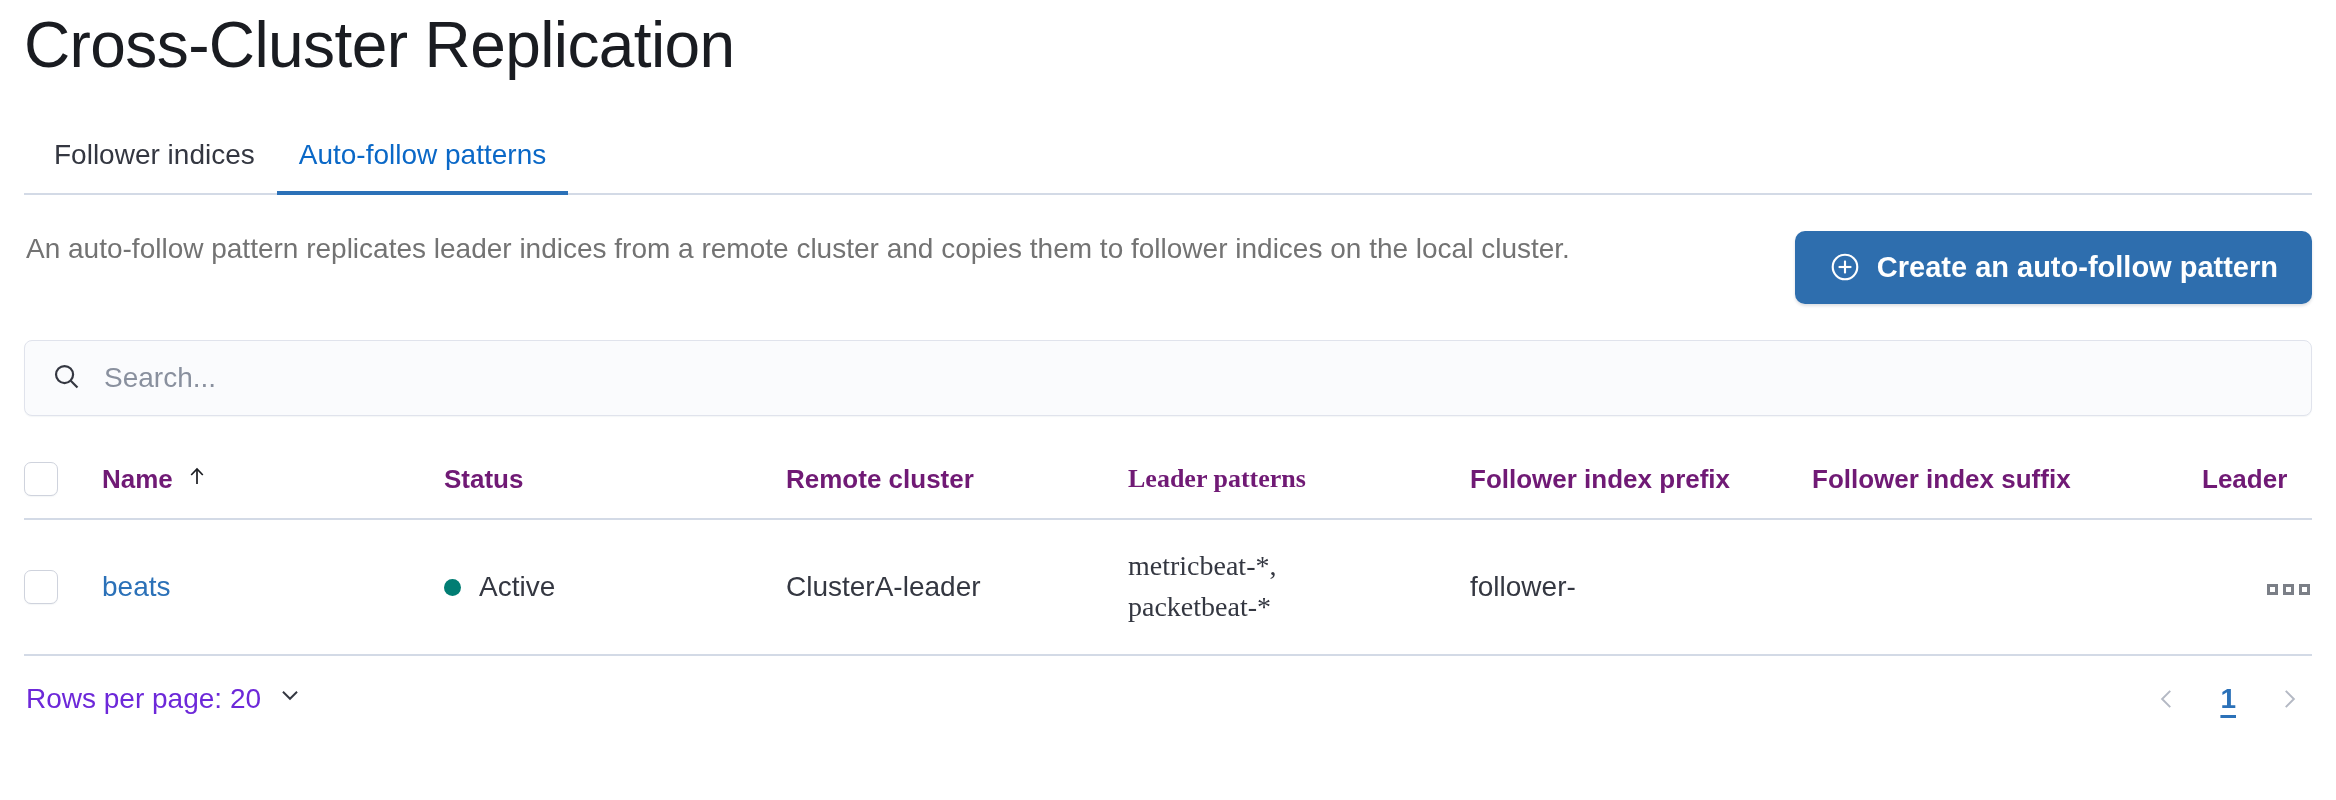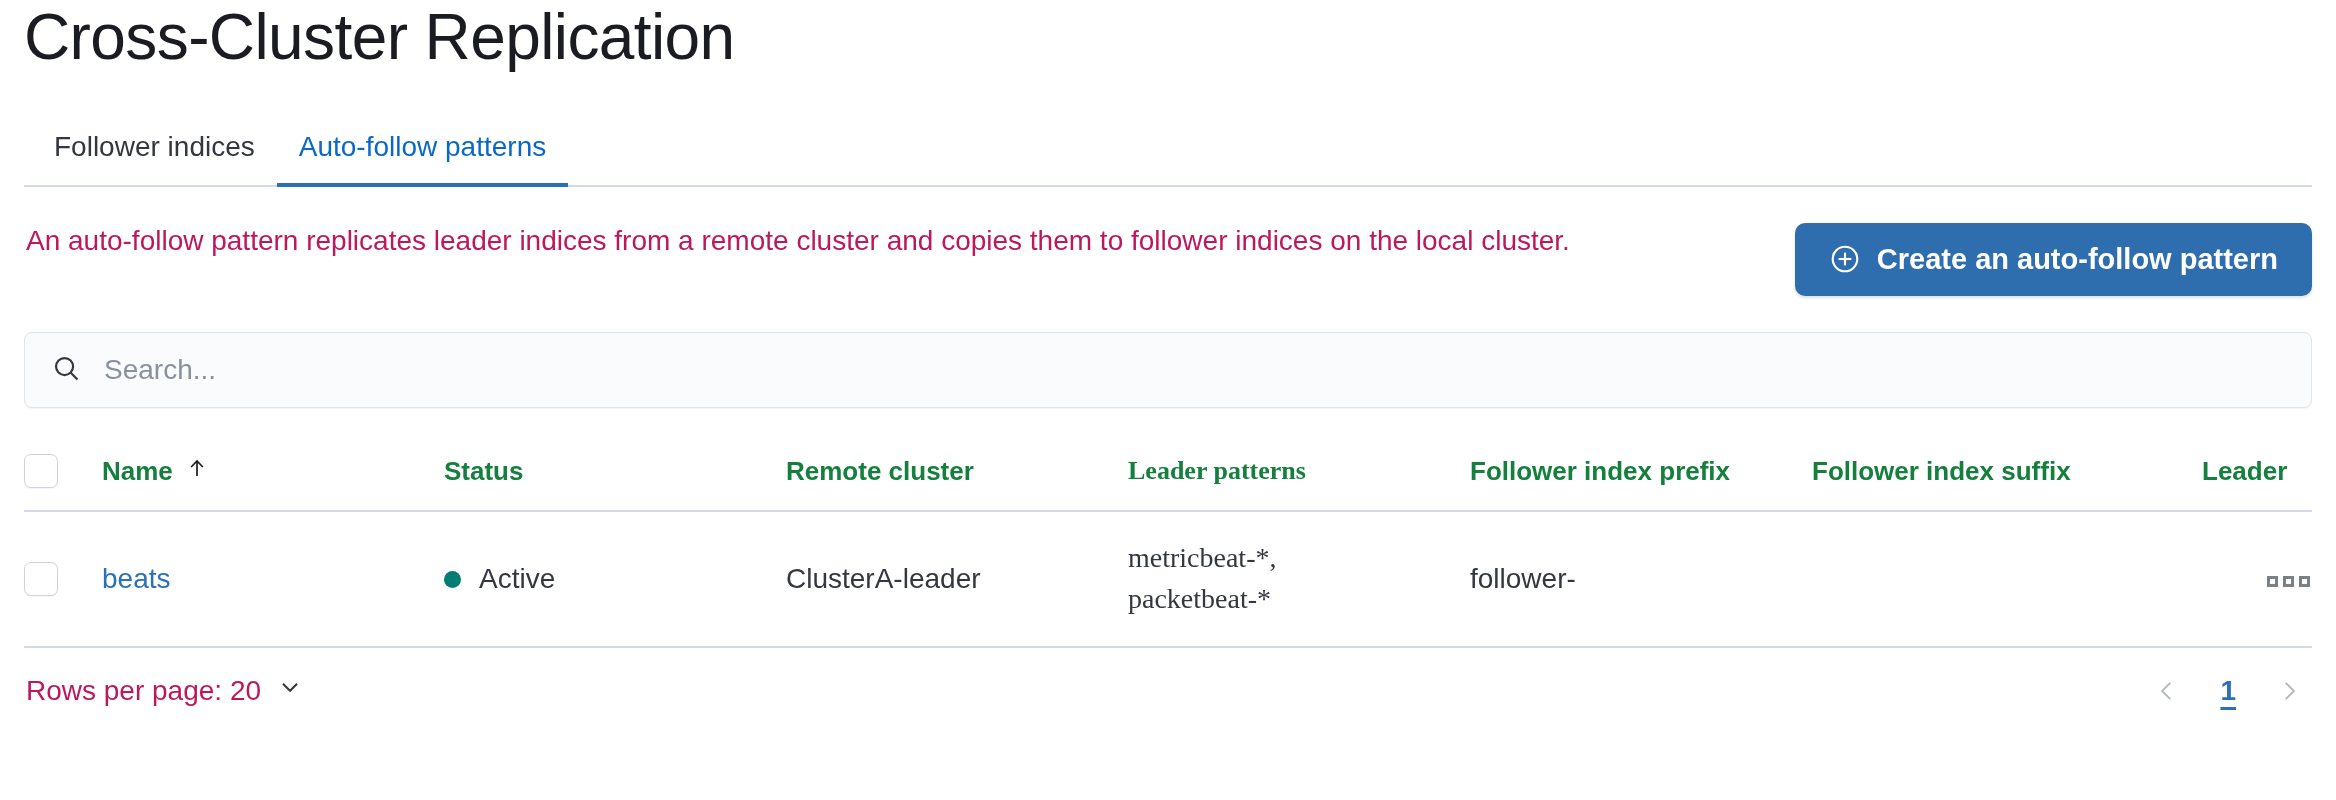--- a/index.html
+++ b/index.html
@@ -23,21 +23,21 @@
   }
 
   
   .page-title {
     font-size: 64px;
     line-height: 1.05;
     font-weight: 400;
     color: #1a1c21;
     letter-spacing: -0.6px;
     margin: 0;
-    padding-top: 4px;
+    padding-top: 12px;
   }
 
   
   .tabs {
     display: flex;
     align-items: flex-end;
     gap: 0;
     margin-top: 42px;
     border-bottom: 2px solid #d3dae6;
     height: 74px;
@@ -72,21 +72,21 @@
   .intro {
     display: flex;
     align-items: flex-start;
     justify-content: space-between;
     margin-top: 34px;
     gap: 40px;
   }
   .intro-text {
     font-size: 28px;
     line-height: 1.45;
-    color: #be185d;
+    color: #737373;
     max-width: 1700px;
     margin: 0;
     padding-left: 2px;
   }
   .cta-button {
     flex: 0 0 auto;
     display: inline-flex;
     align-items: flex-start;
     gap: 16px;
     background: #2e6eae;
@@ -132,21 +132,21 @@
   .data-table {
     width: 100%;
     border-collapse: collapse;
     margin-top: 30px;
     table-layout: fixed;
   }
   .data-table th {
     text-align: left;
     font-size: 26px;
     font-weight: 700;
-    color: #15803d;
+    color: #701a75;
     padding: 16px 0 22px 0;
     border-bottom: 2px solid #d3dae6;
     vertical-align: middle;
   }
   .data-table td {
     font-size: 28px;
     color: #343741;
     padding: 26px 0;
     border-bottom: 2px solid #d3dae6;
     vertical-align: middle;
@@ -217,21 +217,21 @@
     align-items: center;
     justify-content: space-between;
     margin-top: 26px;
     padding: 0 2px;
   }
   .rows-per-page {
     display: inline-flex;
     align-items: center;
     gap: 16px;
     font-size: 28px;
-    color: #be185d;
+    color: #6d28d9;
     background: none;
     border: none;
     font-family: inherit;
     cursor: pointer;
     padding: 0;
   }
   .pager { display: inline-flex; align-items: center; gap: 26px; }
   .pager-arrow {
     background: none;
     border: none;

